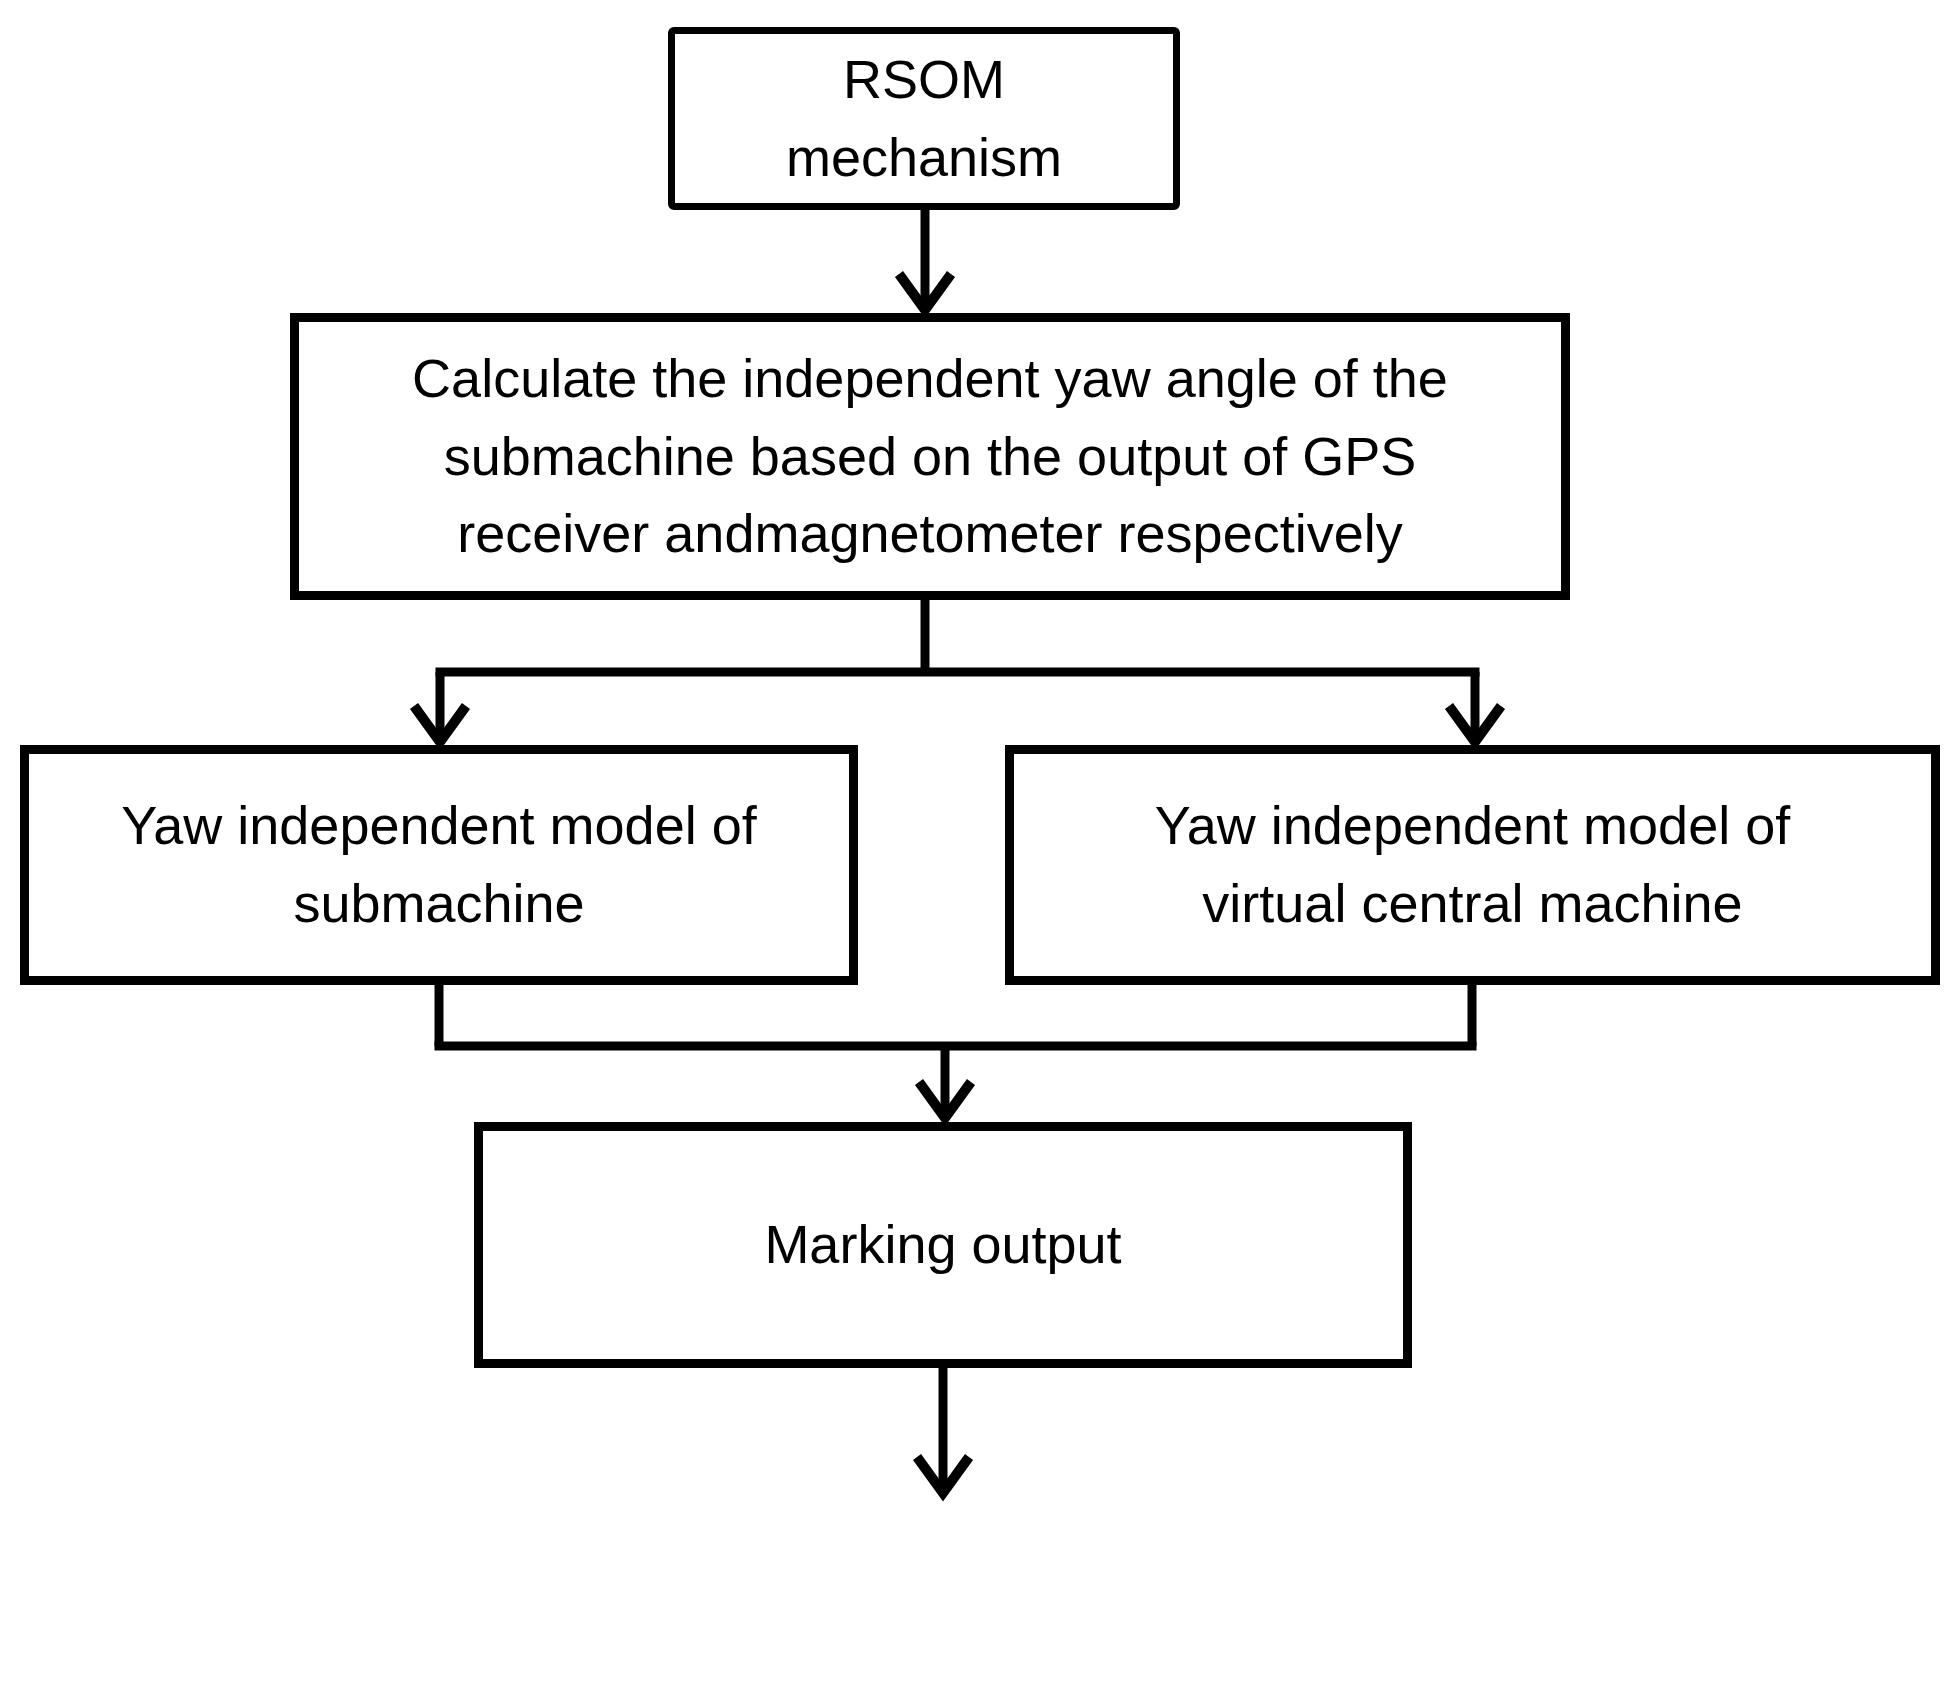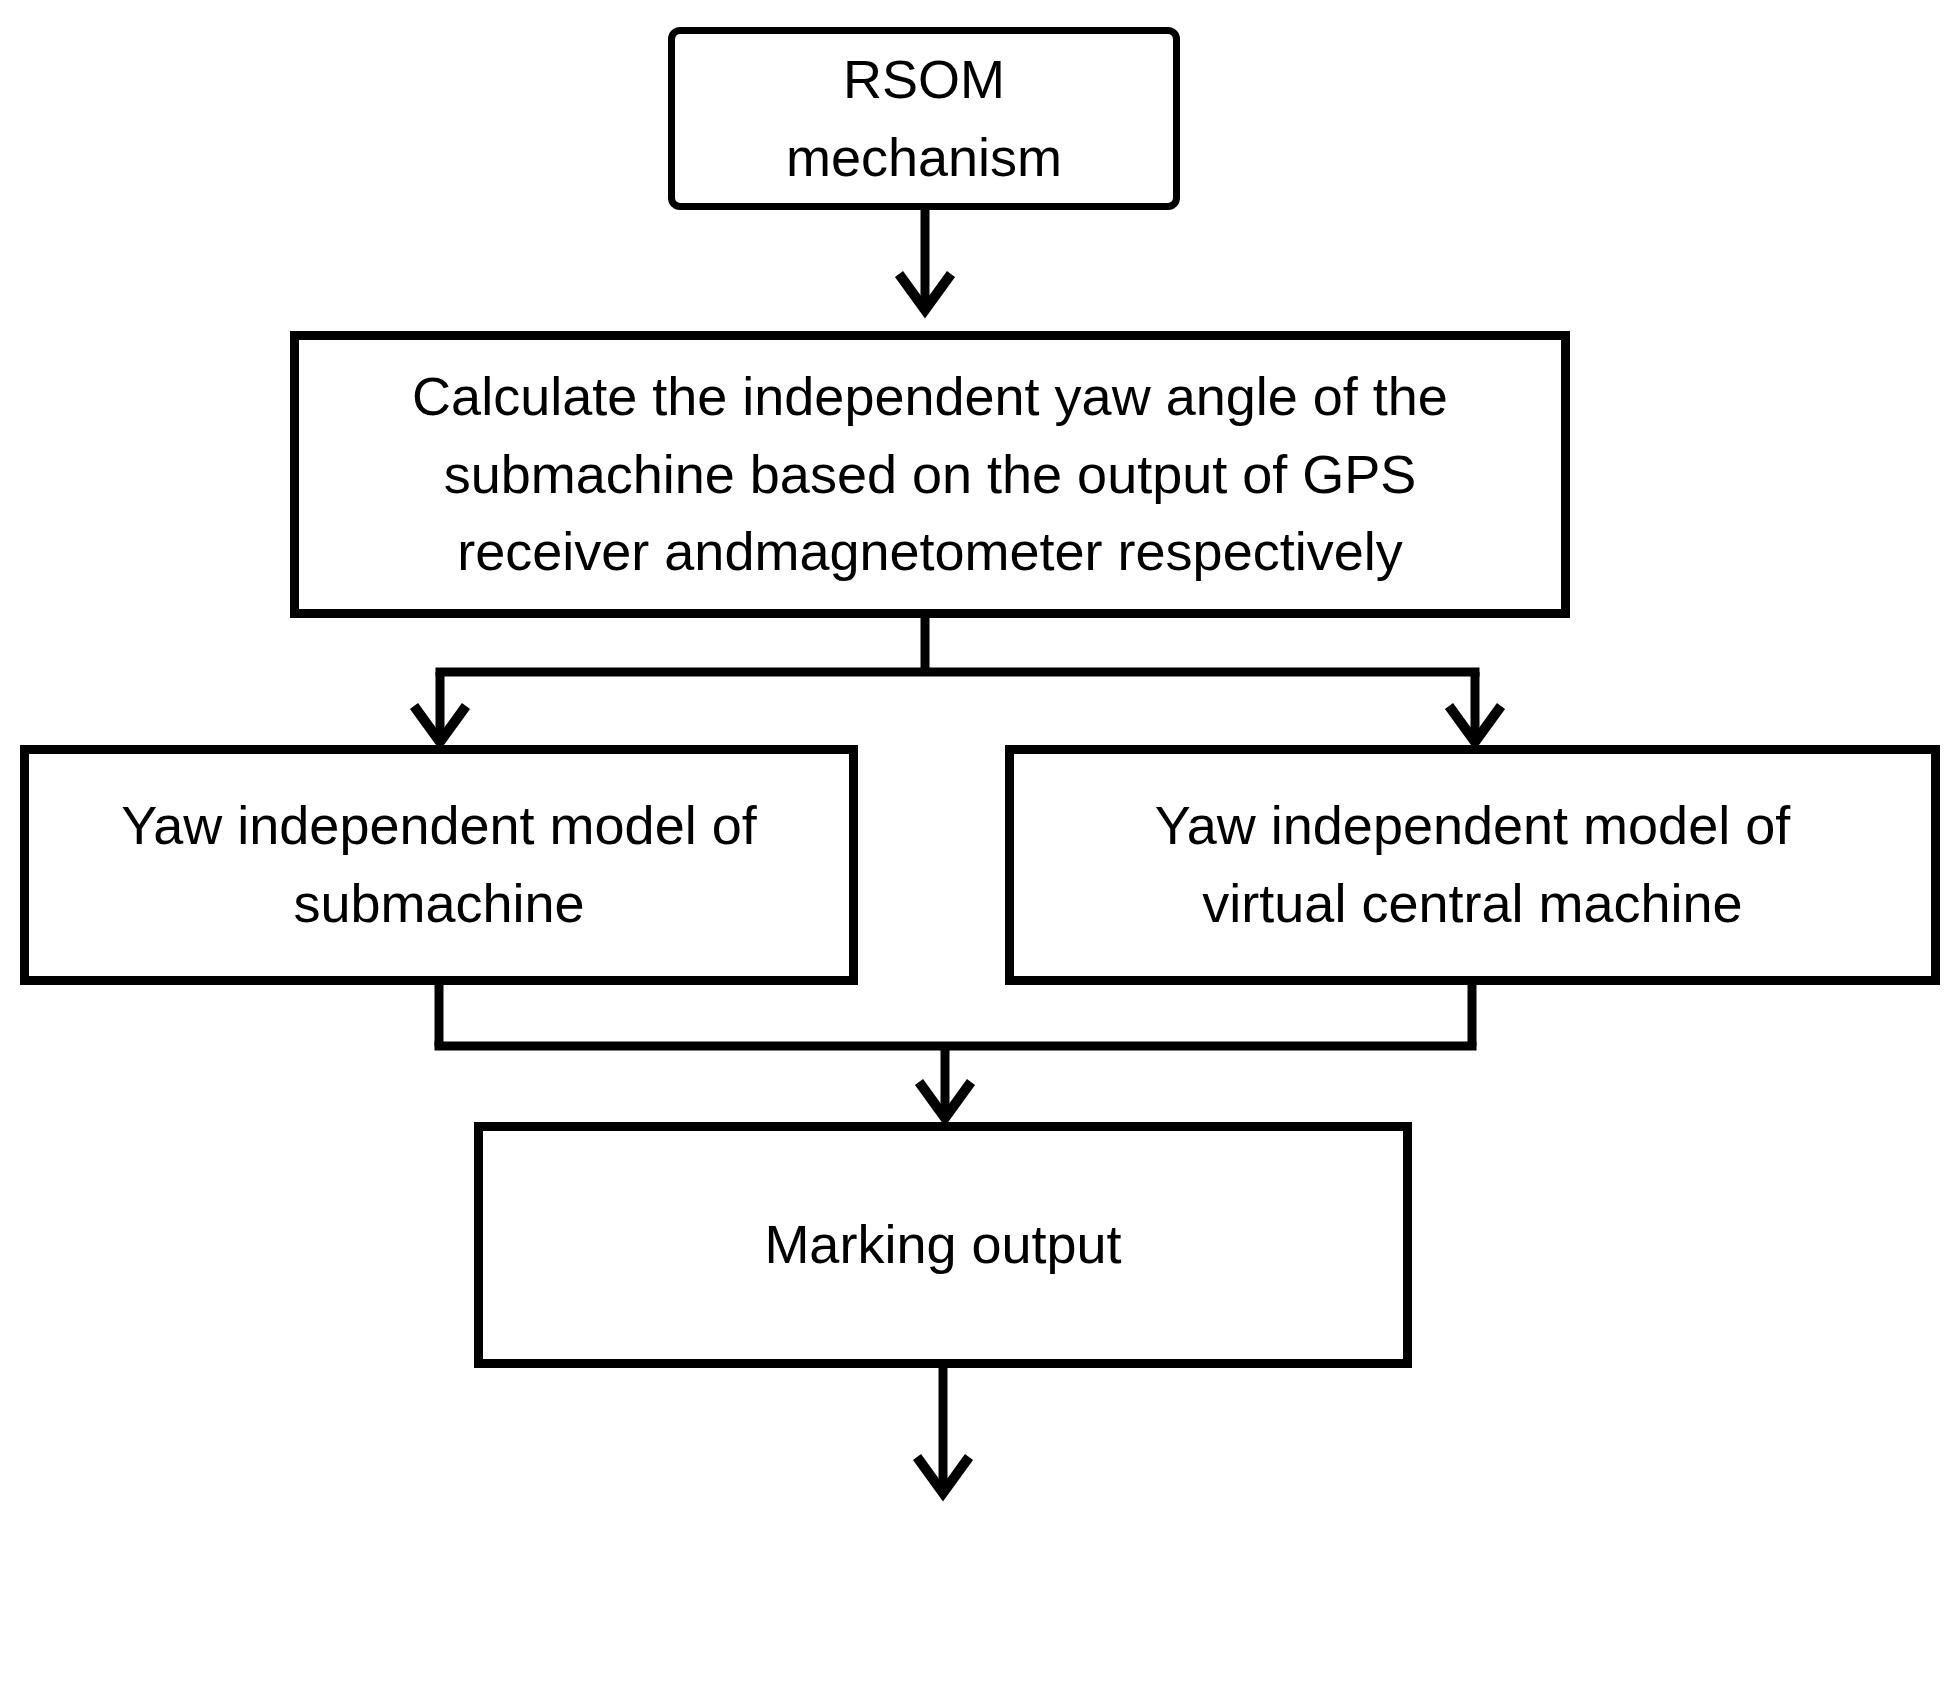--- a/index.html
+++ b/index.html
@@ -31,24 +31,24 @@
     align-items: center;
     justify-content: center;
     text-align: center;
     white-space: pre-line;
     font-size: 54px;
     line-height: 1.44;
     color: #000000;
   }
   .node.terminator {
     border-width: 7px;
-    border-radius: 12px;
+    border-radius: 6px;
   }
   .node-rsom      { left: 668px;  top: 27px;   width: 512px; height: 183px; }
-  .node-calculate { left: 290px;  top: 331px;  width: 1280px; height: 287px; }
+  .node-calculate { left: 290px;  top: 313px;  width: 1280px; height: 287px; }
   .node-yaw-sub   { left: 20px;   top: 745px;  width: 838px; height: 240px; }
   .node-yaw-virt  { left: 1005px; top: 745px;  width: 935px; height: 240px; }
   .node-marking   { left: 474px;  top: 1122px; width: 938px; height: 246px; }
   .node-end       { left: 690px;  top: 1497px; width: 510px; height: 183px; }
   .edge {
     stroke: #000000;
     stroke-width: 9;
     fill: none;
     stroke-linecap: butt;
   }

